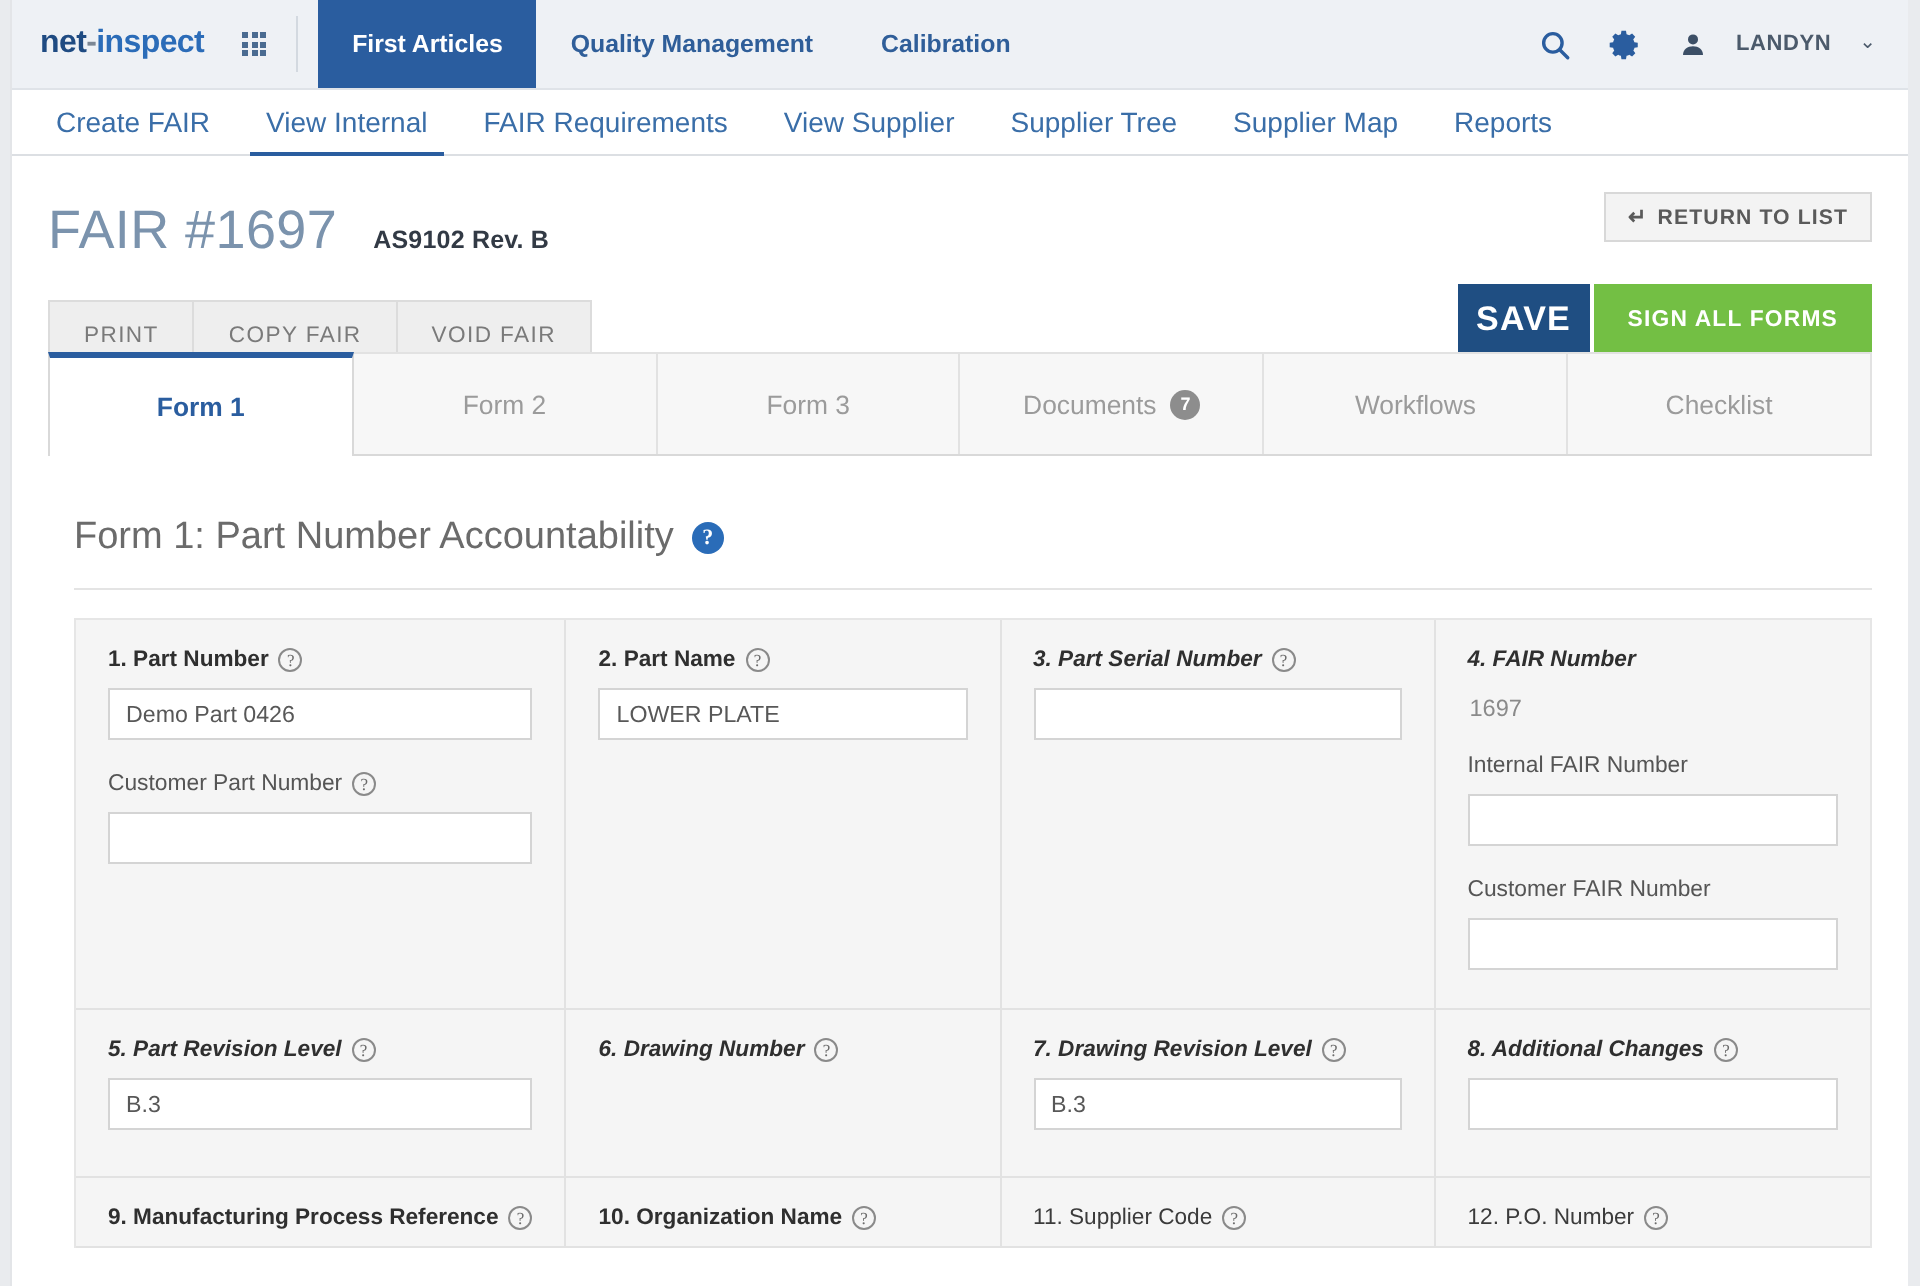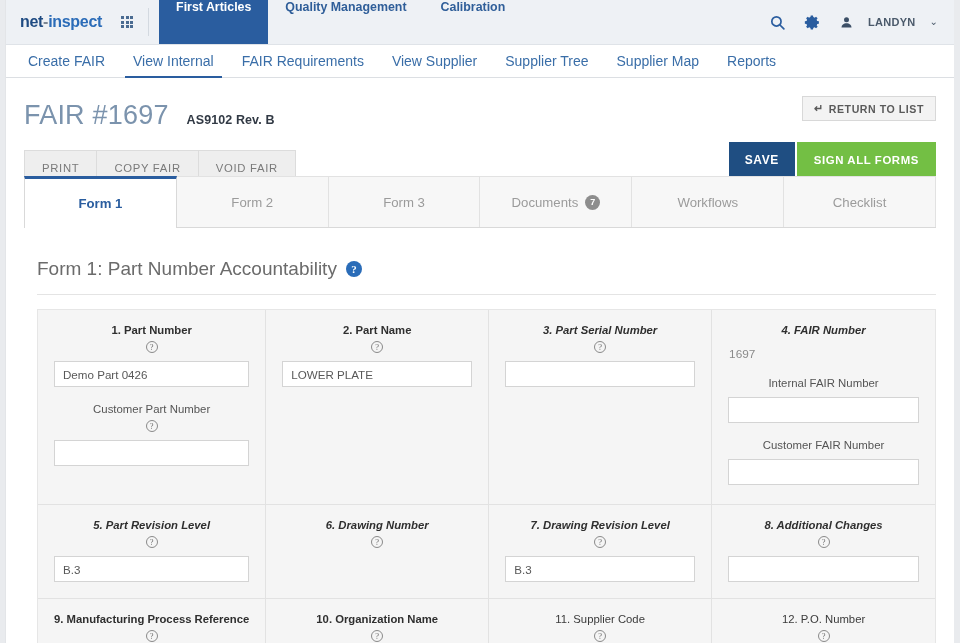--- a/index.html
+++ b/index.html
@@ -61,21 +61,21 @@
   }
   .grid-icon .g span { background: #4a6b91; width: 3px; height: 3px; }
 
   .nav-sep {
     width: 1px; background: #d3d9e0;
     margin: 8px 10px 8px 8px;
   }
 
   .nav-tabs { display: flex; align-items: stretch; }
   .nav-tab {
-    display: flex; 
+    display: flex; align-items: center;
     padding: 0 17px;
     font-size: 12.4px; font-weight: bold;
     color: #2f5e99;
     cursor: pointer;
     white-space: nowrap;
   }
   .nav-tab.active { background: #2a5d9f; color: #ffffff; }
 
   .nav-right {
     margin-left: auto;
@@ -165,21 +165,21 @@
     font-size: 10.6px; font-weight: bold; color: #5a5a5a;
     letter-spacing: 0.55px;
     cursor: pointer;
   }
   .btn-return .enter-ico { font-size: 11px; color: #5a5a5a; }
   .primary-row { display: flex; margin-top: 21px; gap: 2px; }
   .btn-save {
     background: #1f4e82; color: #fff;
     height: 36px; width: 66px;
     display: flex; align-items: center; justify-content: center;
-    font-size: 12px; font-weight: bold; letter-spacing: 0.6px;
+    font-size: 17px; font-weight: bold; letter-spacing: 0.6px;
     cursor: pointer;
   }
   .btn-sign {
     background: #73bf44; color: #fff;
     height: 36px; padding: 0 17px;
     display: flex; align-items: center; justify-content: center;
     font-size: 11.4px; font-weight: bold; letter-spacing: 0.6px;
     cursor: pointer;
   }
 
@@ -258,21 +258,20 @@
     padding: 14px 16px 16px 16px;
   }
   .fcell:nth-child(4n) { border-right: none; }
 
   .flabel {
     font-size: 11.3px;
     color: #2f2f2f;
     display: flex; align-items: center; gap: 5px;
     margin-bottom: 8px;
     white-space: nowrap;
-    flex-direction: column;
   }
   .flabel.bold   { font-weight: bold; }
   .flabel.bolditalic { font-weight: bold; font-style: italic; }
   .flabel.plain  { font-weight: normal; color: #3b3b3b; }
   .flabel.sub {
     font-weight: normal; font-size: 11.4px; color: #555;
     margin-top: 16px;
   }
   .q-ico {
     display: inline-flex; align-items: center; justify-content: center;

